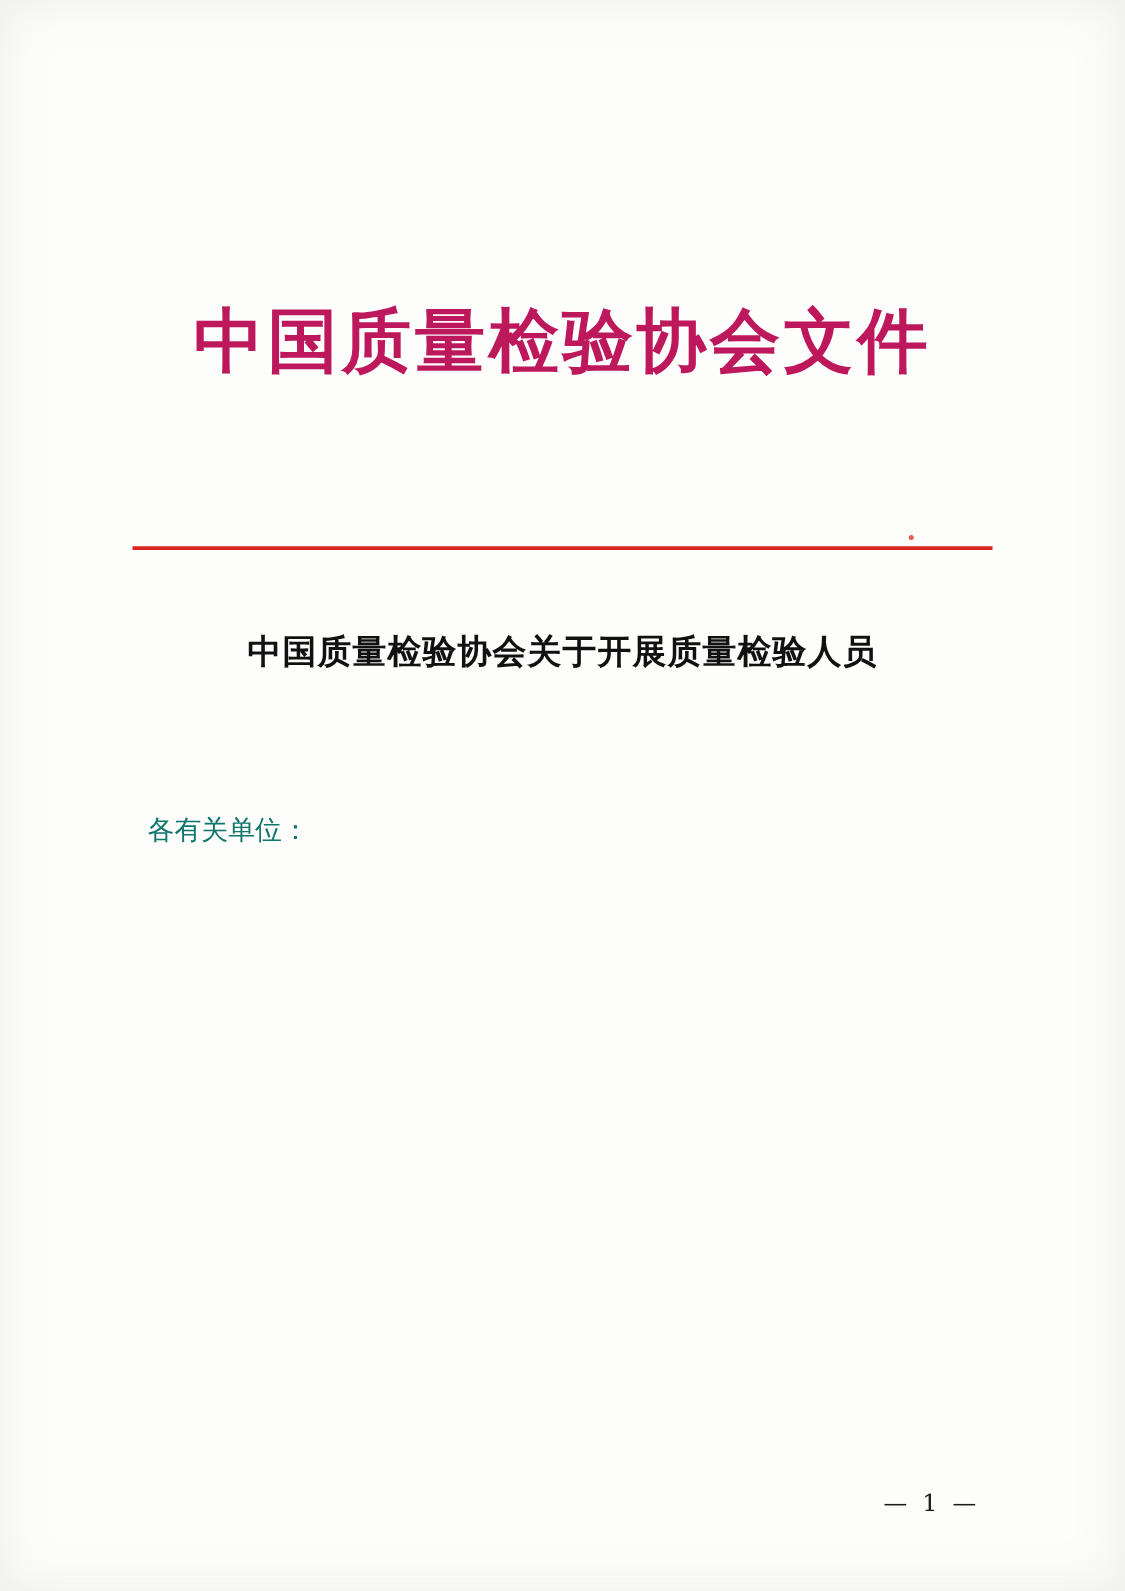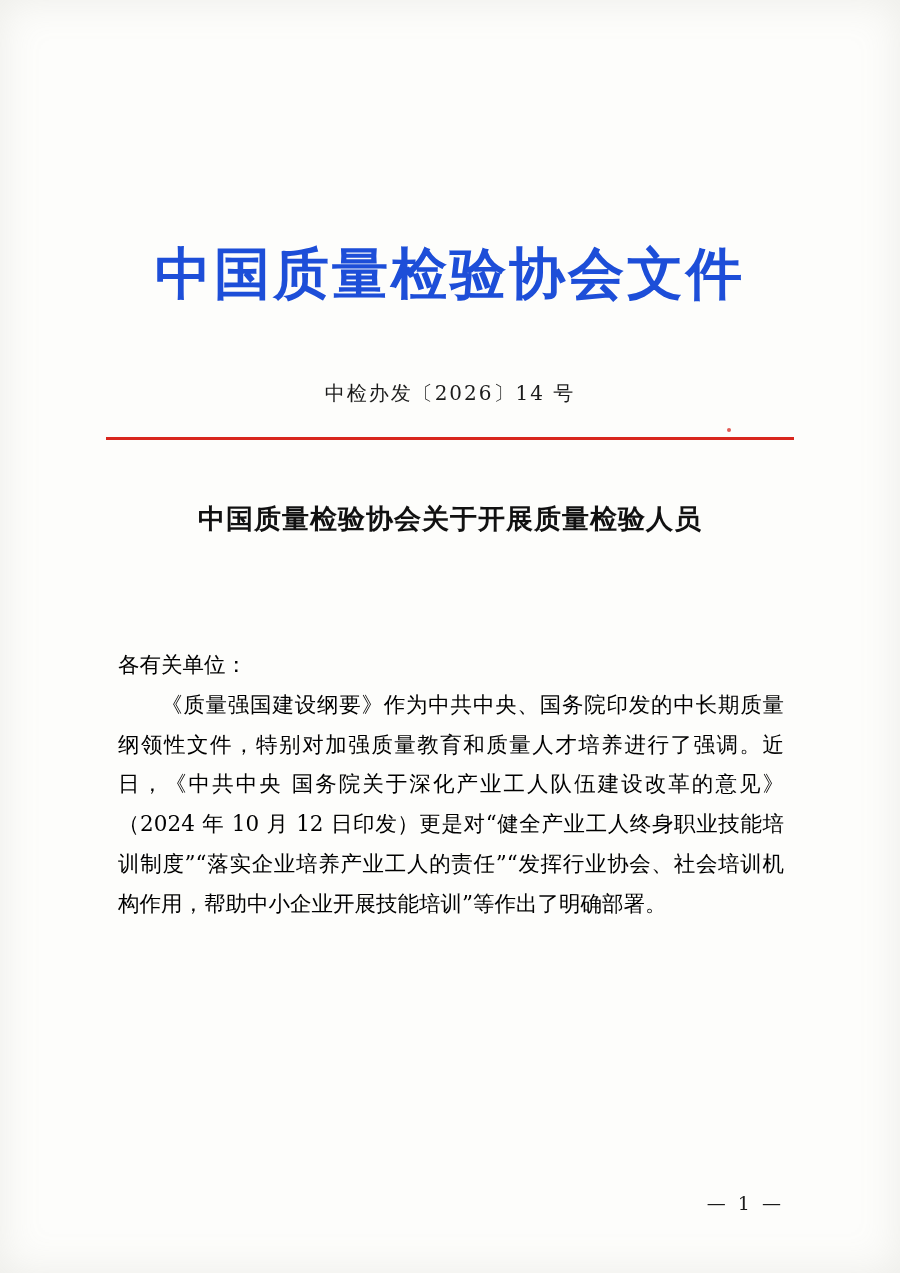--- a/index.html
+++ b/index.html
@@ -24,21 +24,21 @@
     top: 0; left: 0; right: 0; bottom: 0;
     pointer-events: none;
     box-shadow: inset 0 0 40px rgba(160,160,150,0.18);
   }
   .doc-title {
     position: absolute;
     top: 243px;
     left: 0;
     width: 900px;
     text-align: center;
-    color: #1d4ed8;
+    color: #be185d;
     font-family: "DejaVu Serif", "Liberation Serif", serif;
     font-weight: bold;
     font-size: 56px;
     letter-spacing: 3px;
     line-height: 1.1;
     white-space: nowrap;
   }
   .doc-number {
     position: absolute;
     top: 380px;
@@ -72,31 +72,31 @@
     position: absolute;
     top: 500px;
     left: 0;
     width: 900px;
     text-align: center;
     font-size: 27px;
     font-weight: bold;
     line-height: 1.62;
     color: #111;
     letter-spacing: 1px;
-    font-family: Liberation Mono, monospace;
+    font-family: Liberation Sans, sans-serif;
   }
   .subject div { white-space: nowrap; }
   .body-block {
     position: absolute;
     top: 645px;
     left: 118px;
     width: 666px;
     font-size: 21.5px;
     line-height: 1.85;
-    color: #000000;
+    color: #0f766e;
     text-align: justify;
     text-justify: inter-ideograph;
     font-family: "DejaVu Serif", "Liberation Serif", serif;
   }
   .body-block p {
     margin: 0;
   }
   .body-block p.indent {
     text-indent: 2em;
   }
@@ -114,29 +114,27 @@
     font-family: "DejaVu Serif", "Liberation Serif", serif;
   }
 </style>
 </head>
 <body>
 
 <div class="page">
 
   <div class="doc-title">中国质量检验协会文件</div>
 
-  <div class="doc-number">中检办发〔2026〕14 号</div>
 
   <div class="red-rule"></div>
   <div class="red-dot"></div>
 
   <div class="subject">
     <div>中国质量检验协会关于开展质量检验人员</div>
   </div>
 
   <div class="body-block">
     <p>各有关单位：</p>
-    <p class="indent">《质量强国建设纲要》作为中共中央、国务院印发的中长期质量纲领性文件，特别对加强质量教育和质量人才培养进行了强调。近日，《中共中央 国务院关于深化产业工人队伍建设改革的意见》（2024 年 10 月 12 日印发）更是对“健全产业工人终身职业技能培训制度”“落实企业培养产业工人的责任”“发挥行业协会、社会培训机构作用，帮助中小企业开展技能培训”等作出了明确部署。</p>
   </div>
 
   <div class="pagenum">— 1 —</div>
 
 </div>
 
 </body></html>

